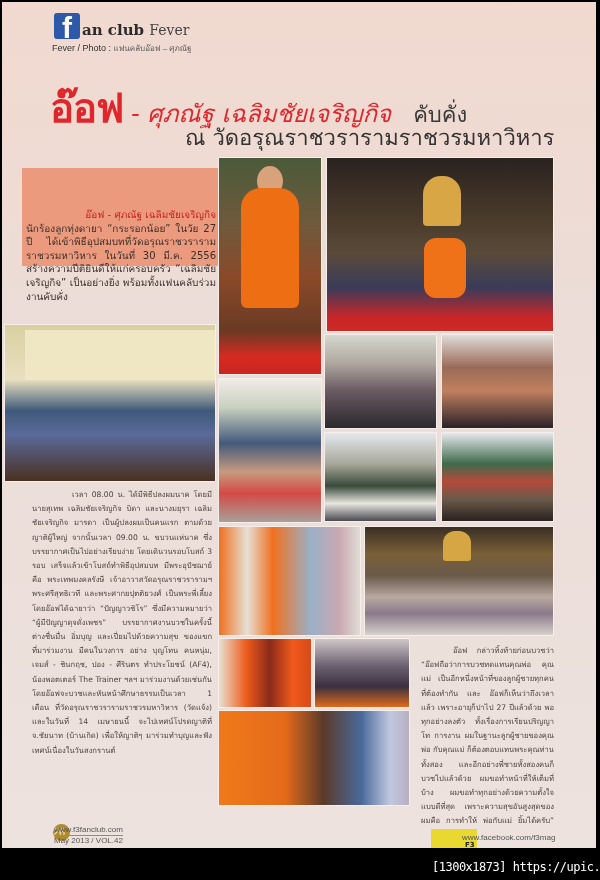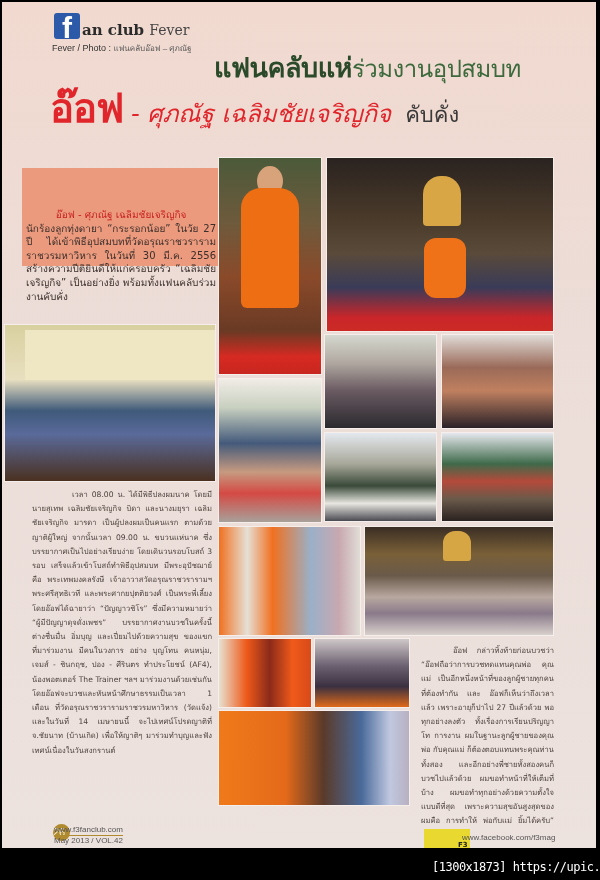--- a/index.html
+++ b/index.html
@@ -31,35 +31,35 @@
     font-size: 27px; color: #2a4a2a; font-family: "DejaVu Sans", sans-serif; font-weight: bold;
     letter-spacing: -0.5px; white-space: nowrap;
   }
   .headline1 .sub { font-weight: normal; font-size: 24px; color: #3d6a3d; }
   .headline2 {
     position: absolute; left: 48px; top: 74px; white-space: nowrap;
     color: #e0252b; font-style: italic; font-family: "DejaVu Sans", sans-serif;
   }
   .headline2 .nick { font-size: 40px; font-weight: bold; font-style: normal; letter-spacing: -1px; }
   .headline2 .full { font-size: 24px; }
-  .headline2 .tail { font-size: 22px; color: #3a3a3a; font-style: normal; margin-left: 14px; }
+  .headline2 .tail { font-size: 22px; color: #3a3a3a; font-style: normal; margin-left: 22px; }
   .headline3 {
     position: absolute; left: 183px; top: 118px; font-size: 22px; color: #333;
     white-space: nowrap; font-family: "DejaVu Sans", sans-serif;
   }
   .intro-box {
     position: absolute; left: 20px; top: 166px; width: 198px; height: 98px;
     background: #eb9a7e;
   }
   .intro-text {
     position: absolute; left: 24px; top: 206px; width: 190px;
     font-size: 10px; line-height: 13.6px; color: #3b2f2a; text-align: justify;
     font-family: "DejaVu Sans", sans-serif;
   }
-  .intro-text .lead { color: #c8201f; display: block; text-align: center; }
+  .intro-text .lead { color: #c8201f; display: block; text-align: right; }
   .photo {
     position: absolute; overflow: hidden; border: 1px solid #f6eeea;
   }
   .ph-monk-standing { left: 216px; top: 155px; width: 104px; height: 218px;
     background: linear-gradient(180deg, #4b5a3a 0%, #6e5a3c 30%, #8a4a2a 55%, #6a3a24 80%, #d62a22 92%, #c8261f 100%); }
   .ph-monk-standing .robe { position:absolute; left:22px; top:30px; width:58px; height:120px; background:#ee6e14; border-radius: 20px 20px 6px 6px; }
   .ph-monk-standing .head { position:absolute; left:38px; top:8px; width:26px; height:30px; background:#d8a27a; border-radius:50%; }
   .ph-temple-group { left: 324px; top: 155px; width: 228px; height: 175px;
     background: linear-gradient(180deg, #2a2320 0%, #4a3a2a 35%, #5a4a3a 55%, #3a3b58 75%, #c8262a 92%, #cc2a24 100%); }
   .ph-temple-group .buddha { position:absolute; left:96px; top:18px; width:38px; height:50px; background:#d9a645; border-radius: 18px 18px 4px 4px; }
@@ -94,21 +94,21 @@
     font-family: "DejaVu Sans", sans-serif;
   }
   .body-left p { text-indent: 40px; }
   .body-right {
     position: absolute; left: 419px; top: 642px; width: 133px;
     font-size: 7.6px; line-height: 14.2px; color: #4a3f3a; text-align: justify;
     font-family: "DejaVu Sans", sans-serif;
   }
   .body-right p { text-indent: 32px; }
   .end-mark { display: inline-block; background: #e8d830; color: #222; font-weight: bold;
-    font-size: 7px; padding: 12px 2px; margin-left: 3px; line-height: 9px; }
+    font-size: 7px; padding: 12px 2px; margin-left: 10px; line-height: 9px; }
   .folio {
     position: absolute; left: 51px; top: 822px; width: 17px; height: 17px; border-radius: 50%;
     background: #b08a2e; color: #f4ead0; font-size: 11px; line-height: 17px; text-align: left;
     font-family: Liberation Sans, sans-serif;
   }
   .site {
     position: absolute; left: 52px; top: 823px; font-size: 8px; line-height: 10px; color: #555;
     font-family: Liberation Sans, sans-serif;
   }
   .site .url { border-bottom: 1px solid #b08a2e; display: inline-block; }
@@ -128,26 +128,24 @@
 
   <div class="fb-logo">f</div>
   <div class="section-title">
     <span>an club</span>
     <span class="light">Fever</span>
   </div>
   <div class="credit">
     <span>Fever / Photo : </span><span class="thai">แฟนคลับอ๊อฟ – ศุภณัฐ</span>
   </div>
 
-  <div class="headline1">
-    <span>แฟนคลับแห่</span><span class="sub">ร่วมงานอุปสมบท</span>
-  </div>
   <div class="headline2">
     <span class="nick">อ๊อฟ</span><span class="full"> - ศุภณัฐ เฉลิมชัยเจริญกิจ</span><span class="tail">คับคั่ง</span>
   </div>
+  <div class="headline3">ณ วัดอรุณราชวรารามราชวรมหาวิหาร</div>
 
   <div class="intro-box"></div>
   <div class="intro-text">
     <span class="lead">อ๊อฟ - ศุภณัฐ เฉลิมชัยเจริญกิจ</span>
     <span>นักร้องลูกทุ่งดายา “กระรอกน้อย” ในวัย 27 ปี ได้เข้าพิธีอุปสมบทที่วัดอรุณราชวรารามราชวรมหาวิหาร ในวันที่ 30 มี.ค. 2556 สร้างความปีติยินดีให้แก่ครอบครัว “เฉลิมชัยเจริญกิจ” เป็นอย่างยิ่ง พร้อมทั้งแฟนคลับร่วมงานคับคั่ง</span>
   </div>
 
   <div class="photo ph-monk-standing">
     <div class="head"></div>
     <div class="robe"></div>

